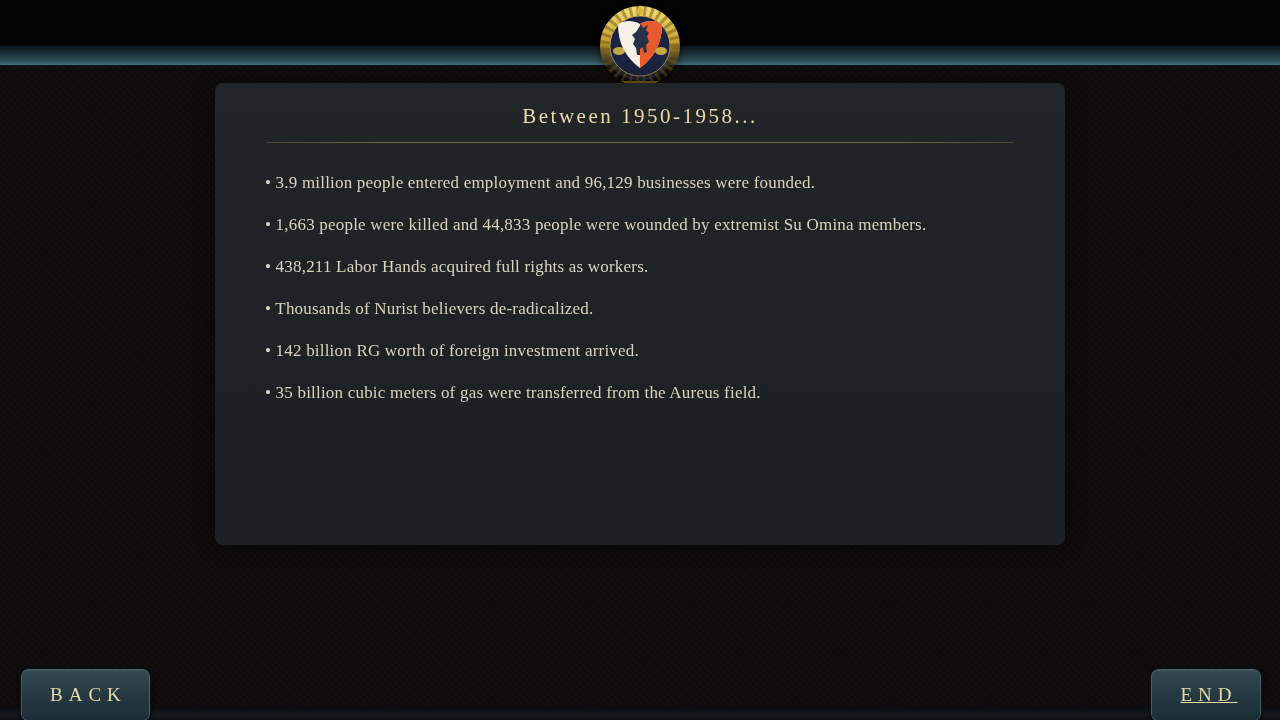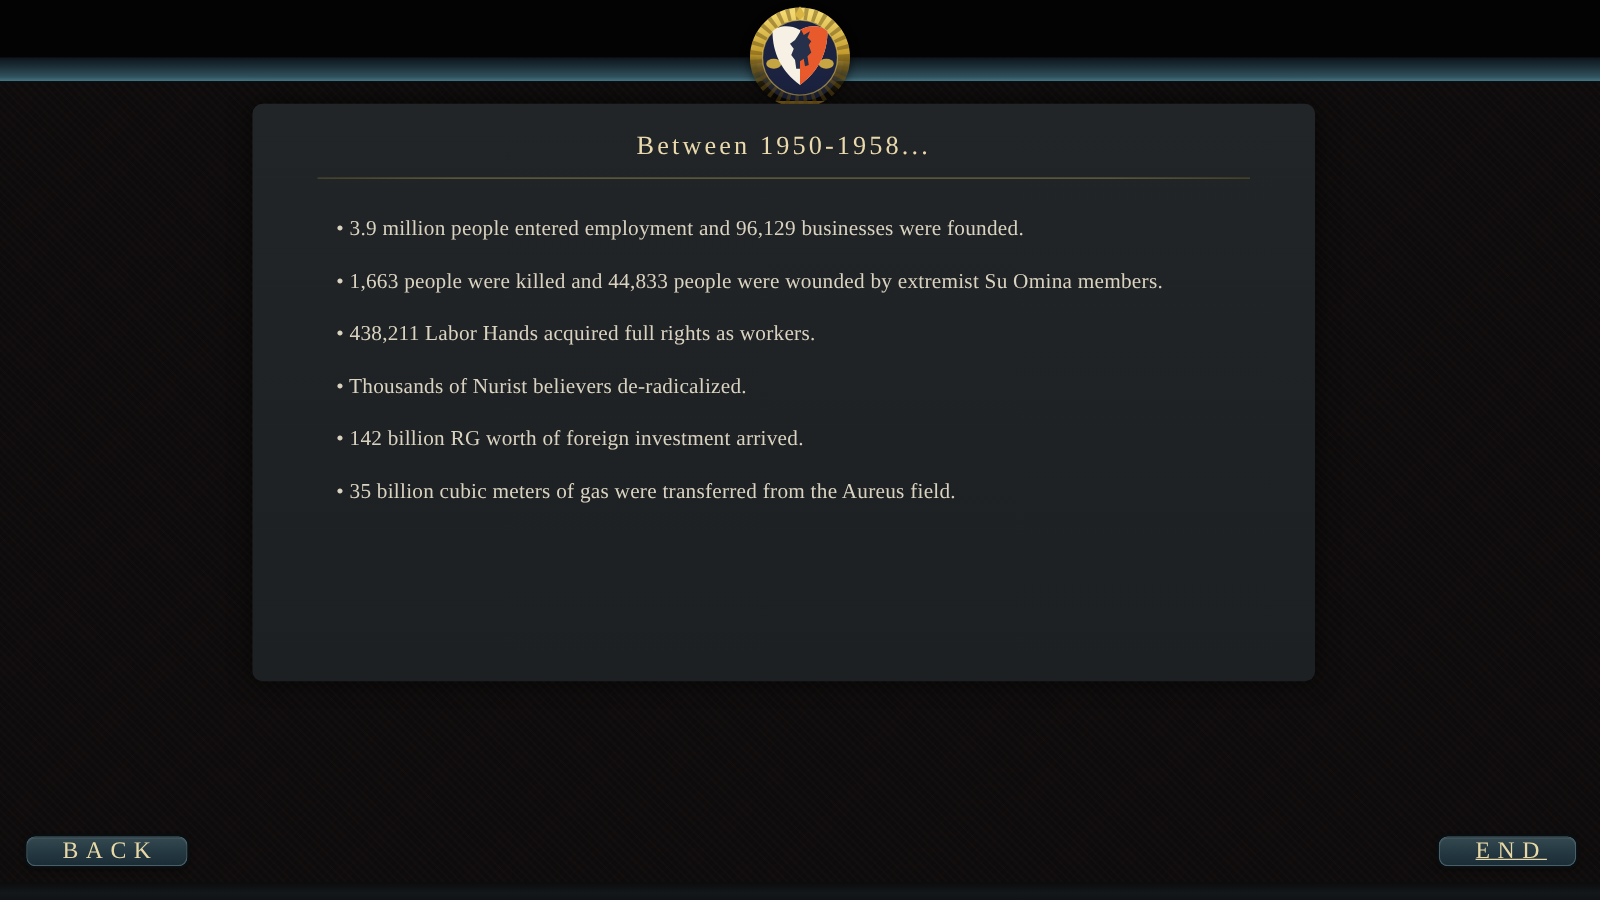--- a/index.html
+++ b/index.html
@@ -34,54 +34,53 @@
   }
 
   
   .emblem {
     position: absolute; left: 598px; top: 4px; width: 84px; height: 84px;
     filter: drop-shadow(0 3px 4px rgba(0,0,0,0.65));
   }
 
   
   .panel {
-    position: absolute; left: 202px; top: 83px; width: 850px; height: 462px;
+    position: absolute; left: 215px; top: 83px; width: 850px; height: 462px;
     background: linear-gradient(180deg, #222527 0%, #1f2224 60%, #1d2022 100%);
     border-radius: 8px;
     box-shadow: 0 0 18px rgba(0,0,0,0.55);
   }
   .panel-title {
     margin-top: 21px;
     text-align: center;
     font-size: 21px; font-weight: 400;
     letter-spacing: 2.5px;
     color: #e9d9ac;
   }
   .panel-separator {
     width: 746px; height: 1px;
     margin: 13px auto 0 auto;
     background: linear-gradient(90deg, #4c4a2c 0%, #6b6a3e 15%, #6b6a3e 85%, #4c4a2c 100%);
   }
   .bullet-list {
     margin-top: 27px;
     padding: 0 50px;
-    margin-left: 17px;
   }
   .bullet-item {
     font-size: 17px;
     line-height: 26px;
     letter-spacing: 0.2px;
     color: #dad3c1;
     margin-bottom: 16px;
   }
 
   
   .nav-button {
     position: absolute;
-    height: 24px;
+    height: 52px;
     padding: 0 22px;
     font-family: "Liberation Serif", serif;
     font-size: 19px;
     letter-spacing: 6px;
     text-indent: 6px; 
     color: #e7d8a6;
     background: linear-gradient(180deg, #33484f 0%, #273b44 45%, #1b2c35 100%);
     border: 1px solid #475f69;
     outline: 2px solid #0a0e10;
     border-radius: 7px;

